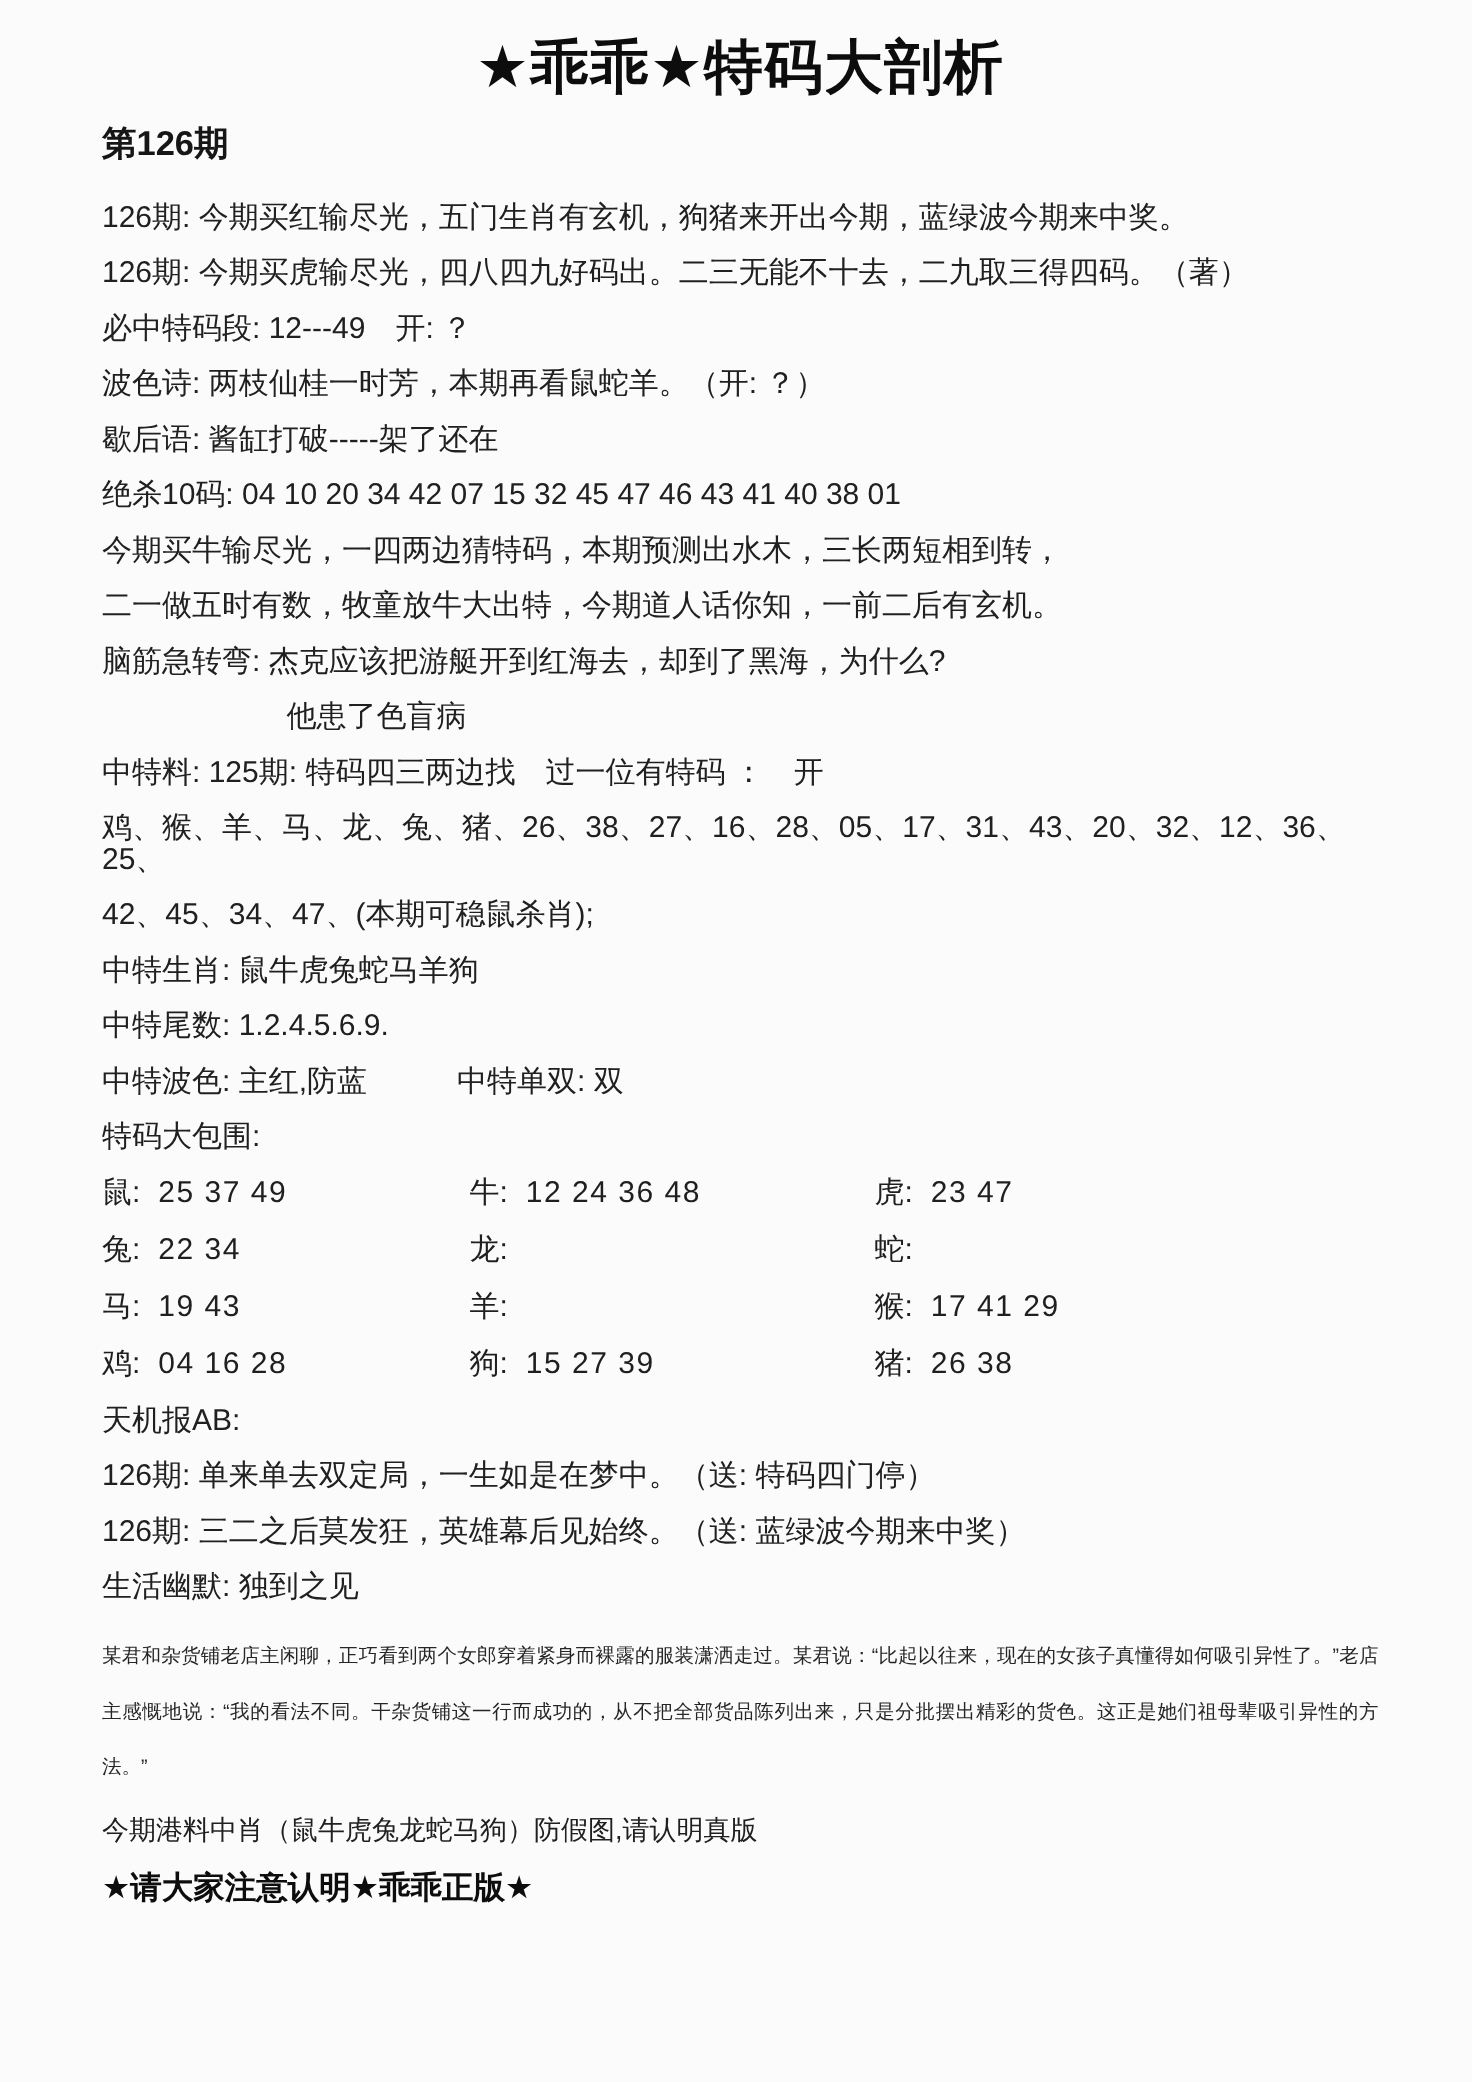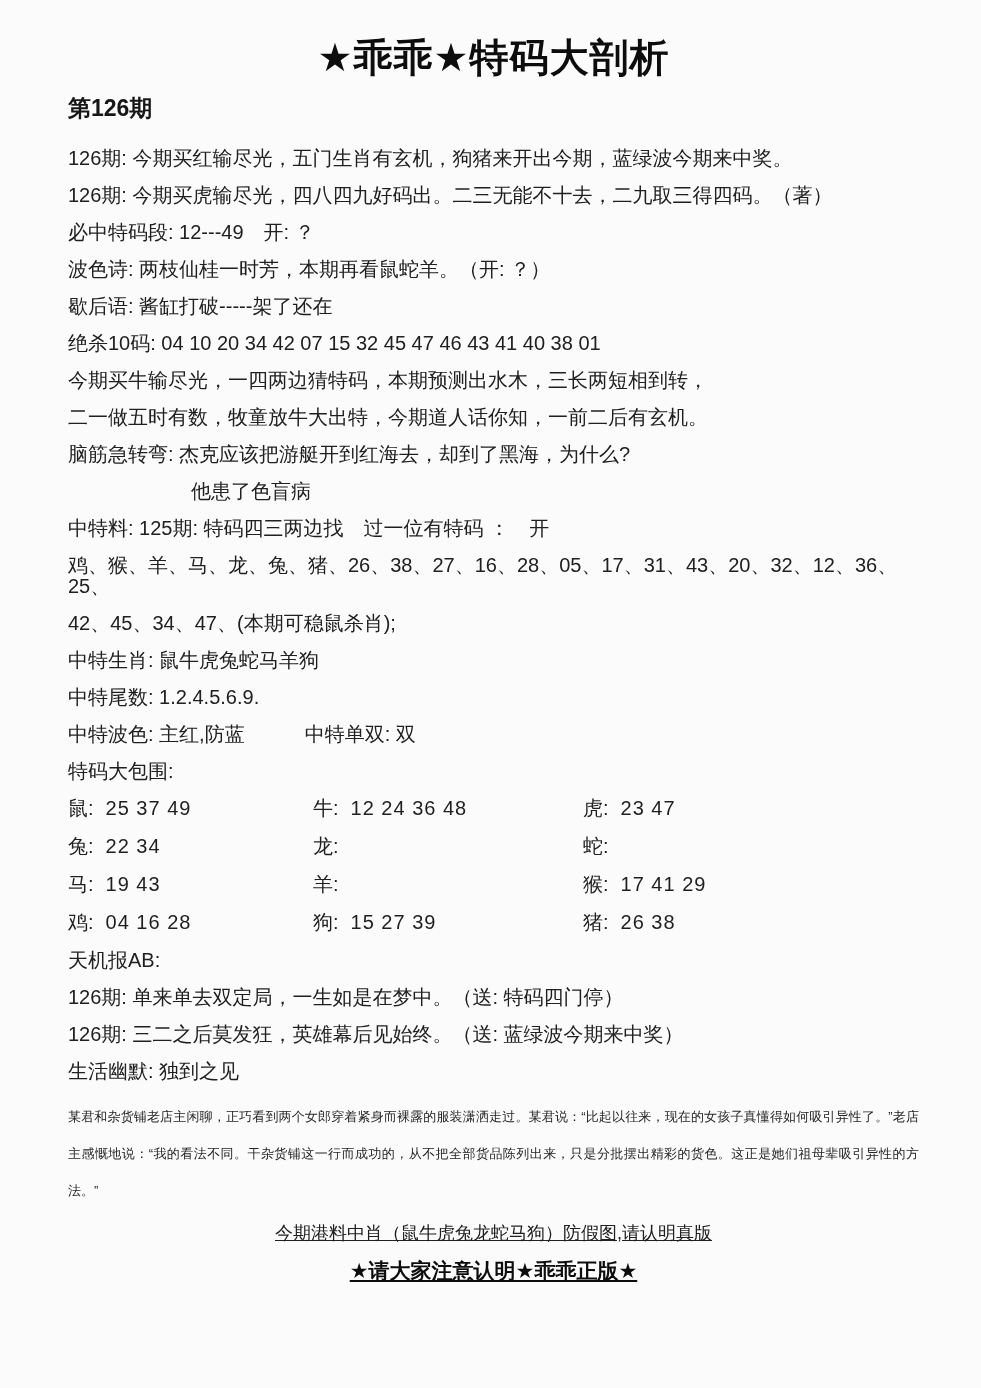--- a/index.html
+++ b/index.html
@@ -15,21 +15,21 @@
     font-family: "Liberation Sans", "DejaVu Sans", sans-serif;
     overflow: hidden;
   }
   .page {
     box-sizing: border-box;
     width: 981px;
     height: 1388px;
     padding: 16px 62px 0 68px;
   }
   .title {
-    margin: 15px 0 8px;
+    margin: 2px 0 8px;
     text-align: center;
     font-size: 39px;
     font-weight: bold;
     letter-spacing: 1px;
     color: #0d0d0d;
   }
   .issue {
     text-align: left;
     font-size: 23px;
     font-weight: 600;
@@ -61,22 +61,20 @@
     letter-spacing: 1px;
   }
   .para {
     font-size: 13px;
     line-height: 37px;
     text-align: justify;
     margin: 2px 0 12px;
     color: #262626;
   }
   .center {
-    text-align: center;
-    text-decoration: underline;
   }
   .note {
     font-size: 18px;
     margin: 6px 0 12px;
     color: #202020;
   }
   .brand {
     font-size: 21px;
     font-weight: bold;
     color: #0d0d0d;

